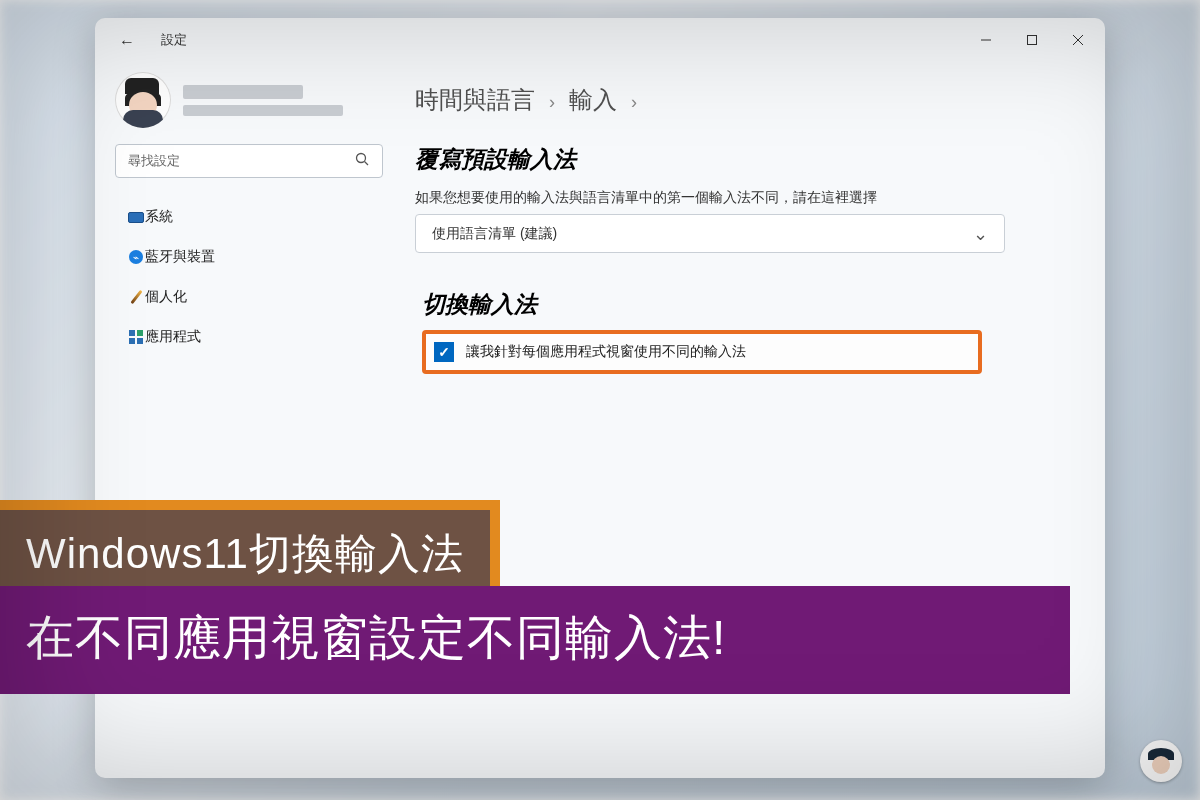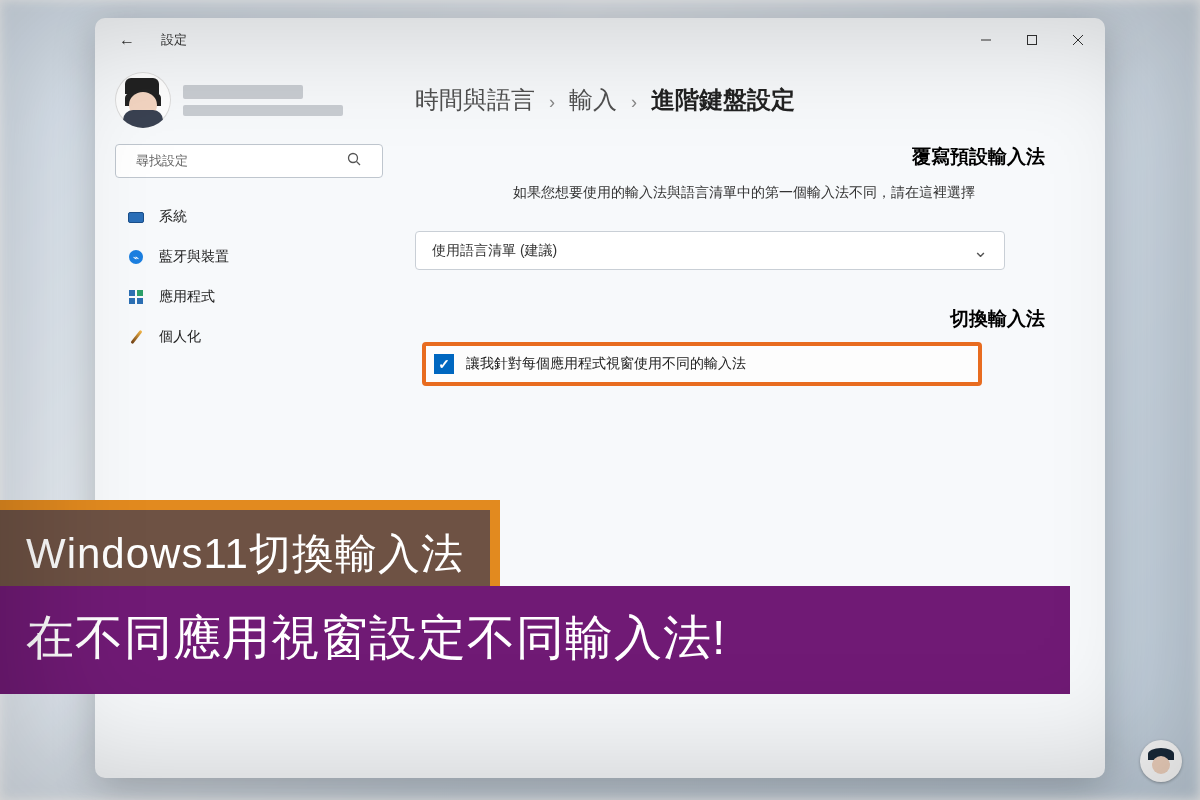--- a/index.html
+++ b/index.html
@@ -40,41 +40,41 @@
   .avatar .face { position:absolute; top:20px; left:14px; width:28px; height:26px; background:#f4d6c2; border-radius:50%; }
   .avatar .hair { position:absolute; top:18px; left:10px; width:36px; height:16px; background:#222; border-radius:50% 50% 0 0; }
   .avatar .body2 { position:absolute; bottom:-6px; left:8px; width:40px; height:24px; background:#3a4252; border-radius:10px 10px 0 0; }
   .profile-text { display:flex; flex-direction:column; gap:6px; }
   .blurline { background:#c9cdd2; border-radius:2px; }
   .bl1 { width:120px; height:14px; }
   .bl2 { width:160px; height:11px; }
   .search {
     display:flex; align-items:center; justify-content:space-between;
     border:1px solid #bfc6ce; background:#fff; border-radius:4px;
-    height:34px; padding:0 20px; font-size:13px; color:#666;
+    height:34px; padding:0 12px; font-size:13px; color:#666;
     margin-bottom: 20px;
   }
   .nav { display:flex; flex-direction:column; gap:2px; }
-  .nav-item { display:flex; align-items:center; gap:14px; padding:10px 12px; border-radius:4px; font-size:14px; color:#222; cursor:pointer; }
+  .nav-item { display:flex; align-items:center; gap:0; padding:10px 12px; border-radius:4px; font-size:14px; color:#222; cursor:pointer; }
   .nav-icon { width:18px; height:18px; display:flex; align-items:center; justify-content:center; }
   .ic-sys { width:16px; height:11px; background:#2b6fb8; border:1px solid #1b4f8a; border-radius:2px; }
   .ic-bt { width:14px; height:14px; background:#1b7fe0; border-radius:50%; color:#fff; font-size:10px; display:flex;align-items:center;justify-content:center;}
   .ic-net { width:0;height:0; border-left:8px solid transparent;border-right:8px solid transparent;border-bottom:12px solid #1b9fe0; border-radius:2px; transform:translateY(-2px);}
   .ic-pers { width:3px; height:16px; background:linear-gradient(#f6b94a,#6b3c12); transform:rotate(38deg); border-radius:2px;}
   .ic-app { width:14px; height:14px; display:grid; grid-template-columns:1fr 1fr; grid-template-rows:1fr 1fr; gap:2px;}
   .ic-app span{background:#2c6fb3;} .ic-app span:nth-child(2){background:#2ca06a;}
   .ic-acct { width:14px;height:14px; border-radius:50%; background:#2fa572; position:relative;}
   .ic-acct::after{content:"";position:absolute;top:3px;left:4px;width:6px;height:6px;background:#fff;border-radius:50%;}
-  .main { flex:1; padding: 10px 60px 0 20px; text-align: right; }
+  .main { flex:1; padding: 10px 60px 0 20px; }
   .breadcrumb { font-size:24px; color:#222; margin: 12px 0 28px 0; display:flex; gap:14px; align-items:baseline;}
   .breadcrumb .sep{ color:#888; font-size:18px;}
   .bc-dim{ color:#505050; font-weight:400;}
   .bc-cur{ font-weight:600;}
-  .section-title { font-size:19px; font-weight:600; margin-bottom:10px;}
-  .section-desc { font-size:14px; color:#333; line-height:1.8; margin-bottom:26px; max-width:560px;}
+  .section-title { font-size:23px; font-weight:600; margin-bottom:10px;font-style:italic;}
+  .section-desc { font-size:14px; color:#333; line-height:1.8; margin-bottom:4px; max-width:560px;}
   .select {
     border:1px solid #c9cfd6; background:#fff; border-radius:4px;
     height:39px; display:flex; align-items:center; justify-content:space-between;
     padding:0 16px; font-size:14px; color:#333; max-width:590px; cursor:pointer;
     margin-bottom: 36px;
   }
   .section2 { margin-top:6px;margin-left:7px;}
   .opt { display:flex; align-items:center; gap:12px; padding:10px 10px; font-size:14px; color:#222; max-width:560px;}
   .opt.highlight { border:4px solid #e86c20; border-radius:4px; padding:8px 8px; background:#fdfdfd; }
   .cb { width:20px; height:20px; border:1px solid #888; background:#fff; display:flex; align-items:center; justify-content:center; cursor:pointer; flex-shrink:0;}
@@ -170,45 +170,44 @@
           <span>系統</span>
         </div>
         <div class="nav-item">
           <span class="nav-icon">
               <span class="ic-bt">⌁</span>
             </span>
           <span>藍牙與裝置</span>
         </div>
         <div class="nav-item">
           <span class="nav-icon">
+              <span class="ic-pers"></span>
+            </span>
+          <span>個人化</span>
+        </div>
+        <div class="nav-item">
+          <span class="nav-icon">
               <span class="ic-app">
                 <span></span>
                 <span></span>
                 <span></span>
                 <span></span>
               </span>
             </span>
           <span>應用程式</span>
-        </div>
-        <div class="nav-item">
-          <span class="nav-icon">
-              <span class="ic-pers"></span>
-            </span>
-          <span>個人化</span>
         </div>
       </nav>
     </aside>
 
     <main class="main">
       <div class="breadcrumb">
         <span class="bc-dim">時間與語言</span>
         <span class="sep">›</span>
         <span class="bc-dim">輸入</span>
         <span class="sep">›</span>
-        <span class="bc-cur">進階鍵盤設定</span>
       </div>
 
       <h2 class="section-title">覆寫預設輸入法</h2>
       <p class="section-desc">如果您想要使用的輸入法與語言清單中的第一個輸入法不同，請在這裡選擇</p>
       <div class="select">
         <span>使用語言清單 (建議)</span>
         <span style="font-size:18px;color:#555;">⌄</span>
       </div>
 
       <div class="section2">

